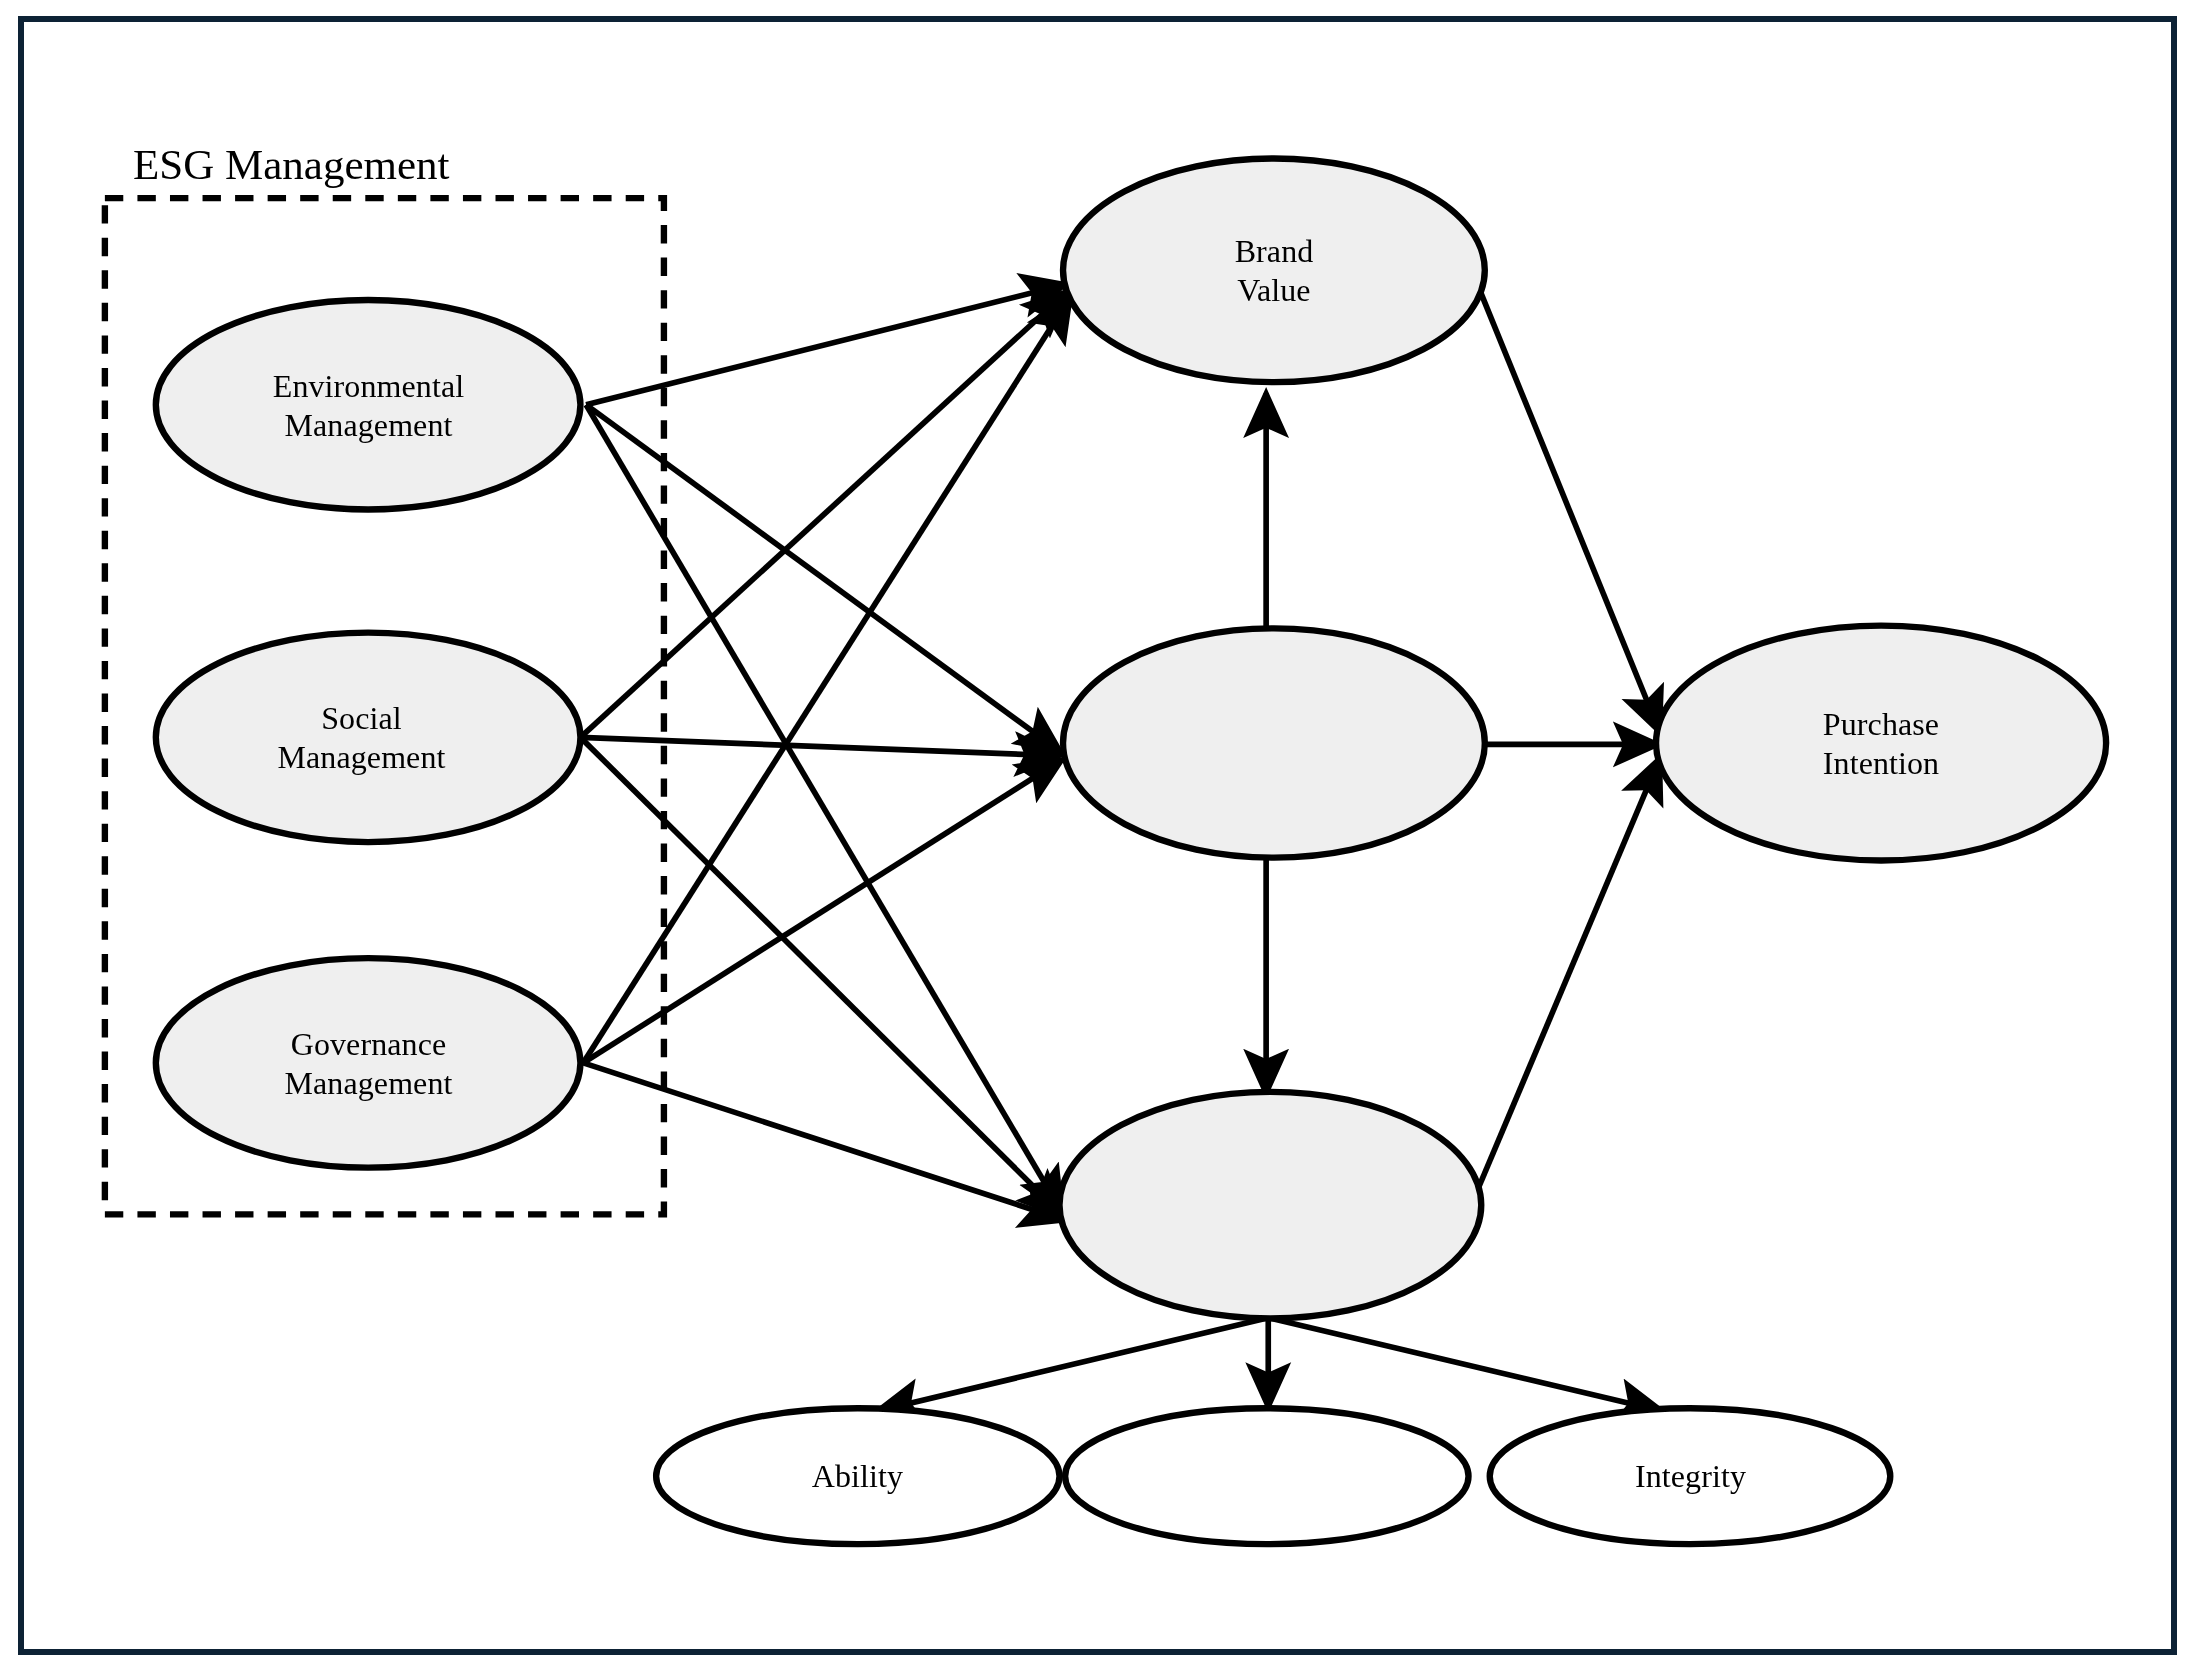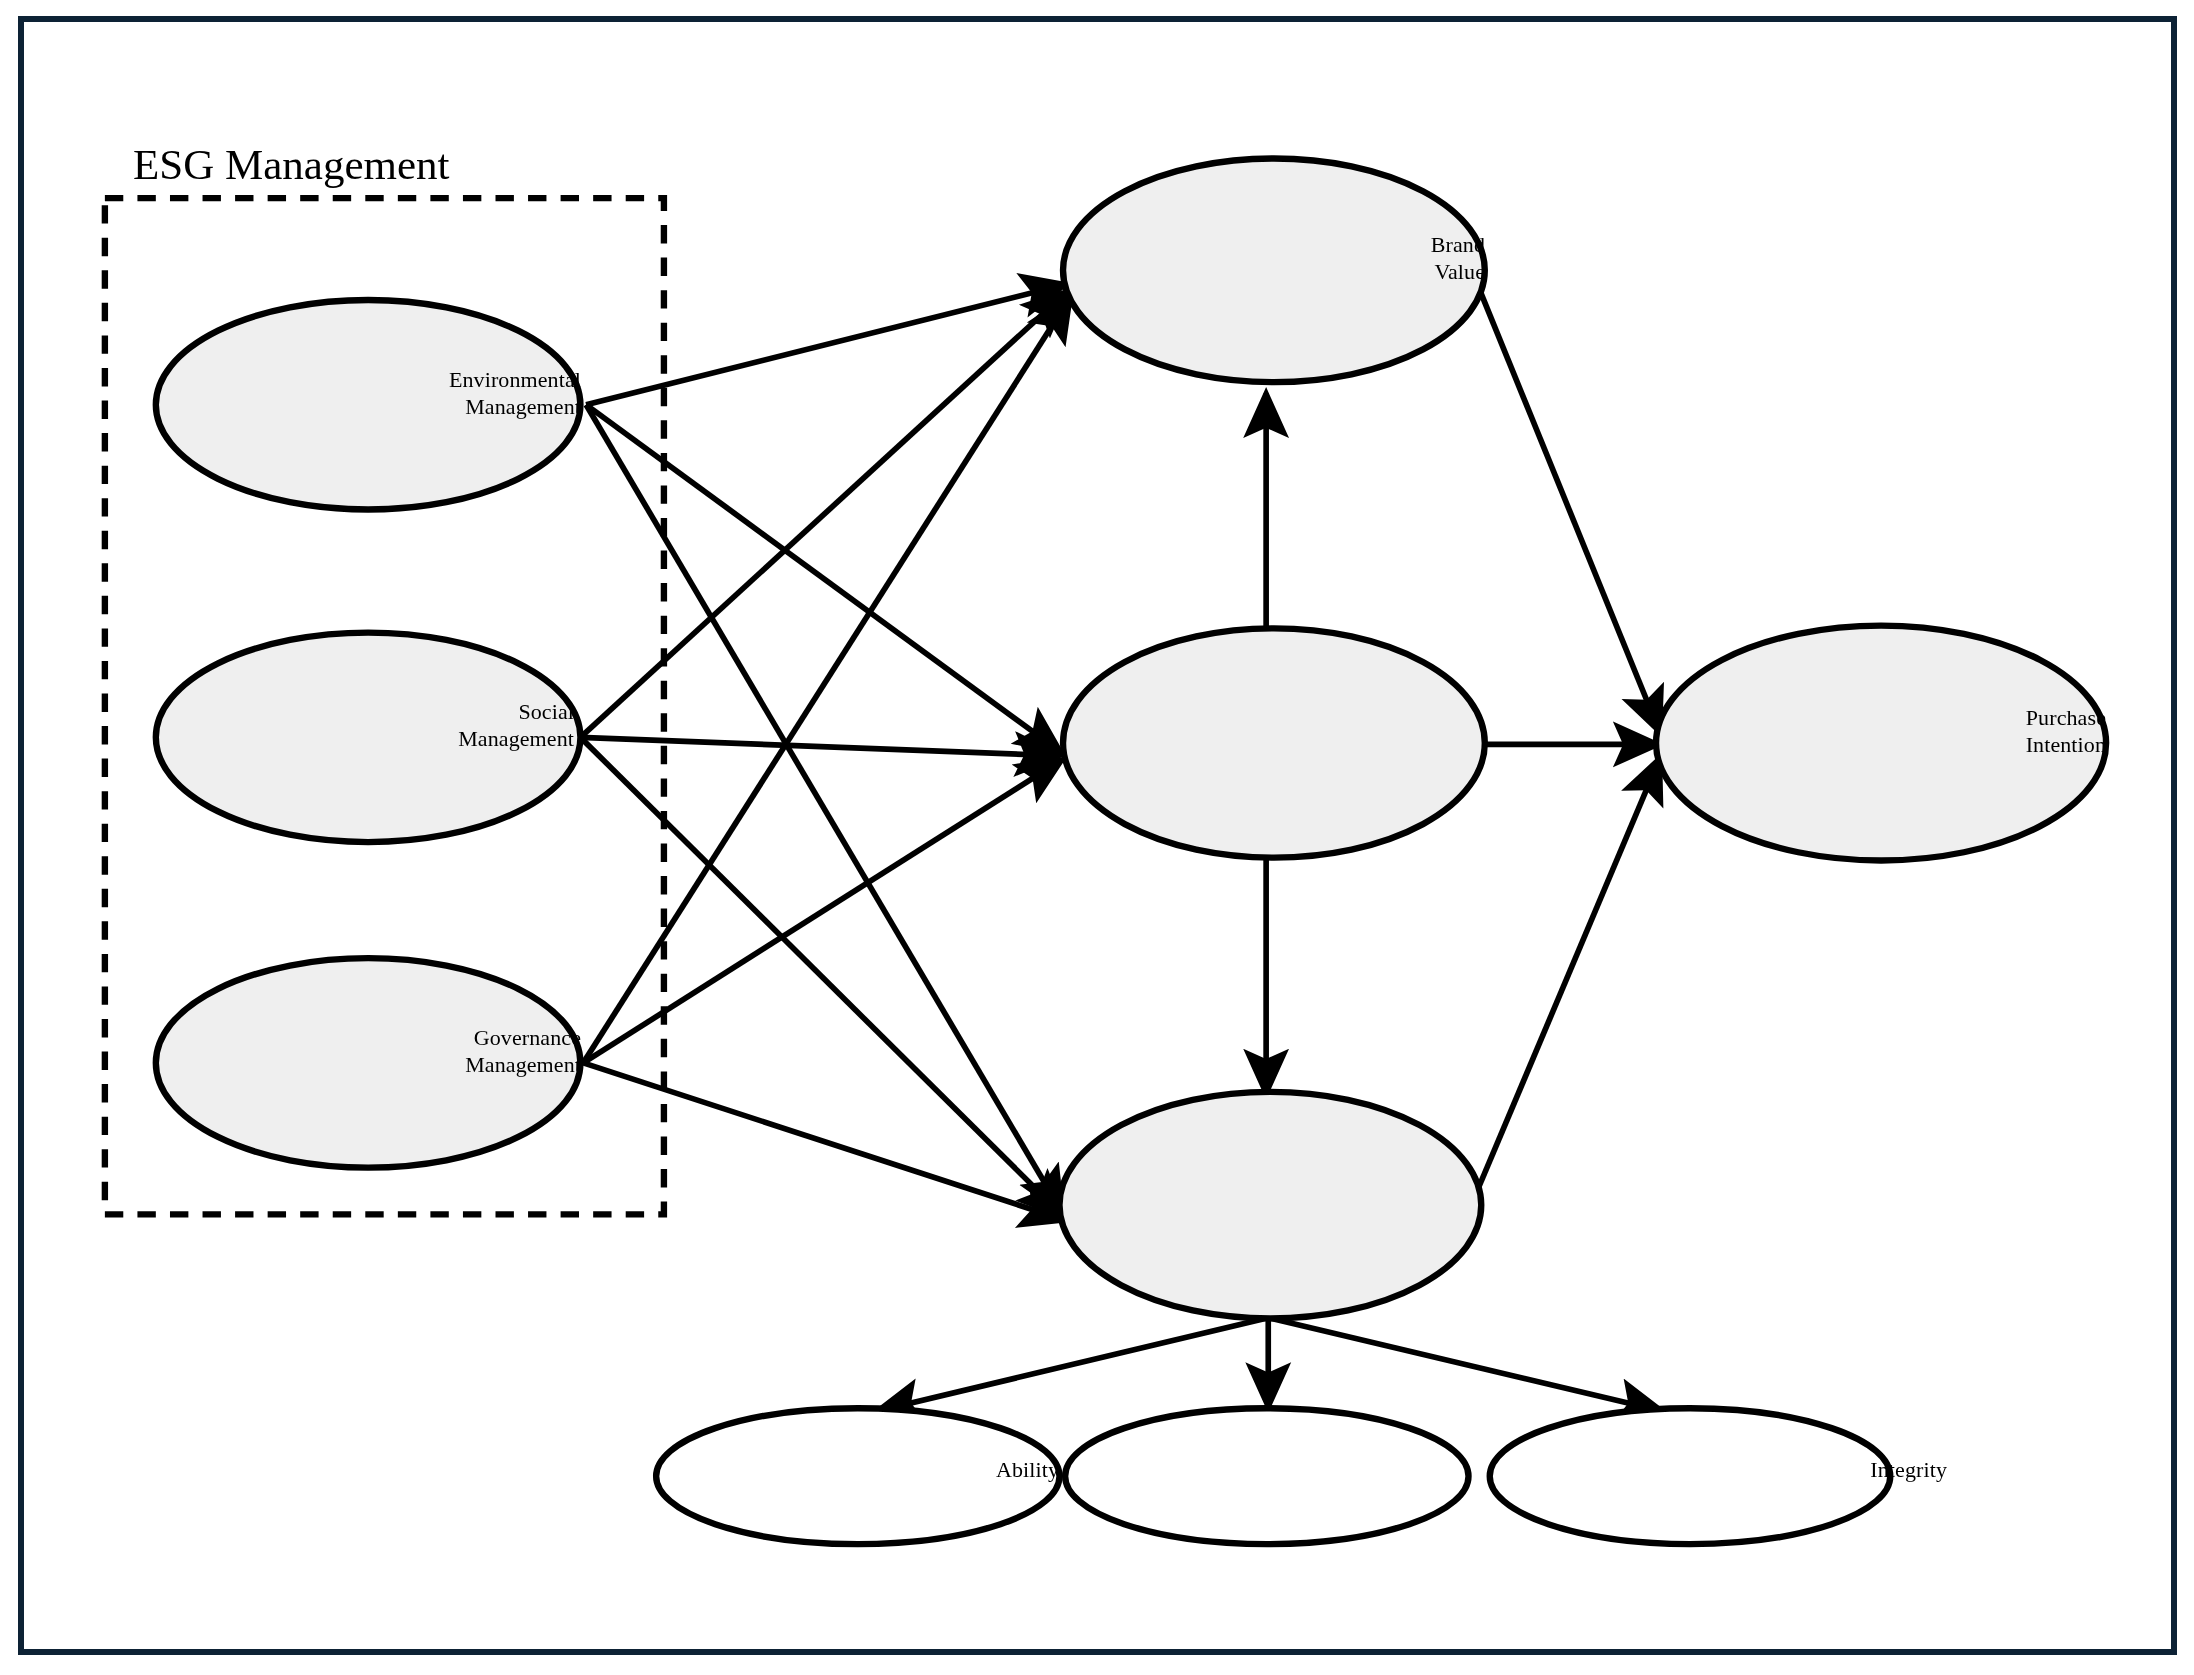--- a/index.html
+++ b/index.html
@@ -29,24 +29,24 @@
   }
   #diagram-svg {
     position: absolute;
     left: 0;
     top: 0;
     width: 2194px;
     height: 1675px;
   }
   .node-label {
     position: absolute;
-    text-align: right;
+    text-align: center;
     color: #000000;
     font-family: "Liberation Serif", "DejaVu Serif", serif;
-    font-size: 22px;
+    font-size: 32px;
     line-height: 1.22;
     white-space: pre-line;
     pointer-events: none;
     letter-spacing: 0.1px;
   }
   #esg-group-label {
     position: absolute;
     left: 133px;
     top: 140px;
     font-family: "Liberation Serif", "DejaVu Serif", serif;
@@ -132,16 +132,16 @@
 Value</div>
 
 
 
   <div class="node-label" style="left:1656px; top:705px; width:450px;">Purchase
 Intention</div>
 
   <div class="node-label" style="left:656px; top:1457px; width:403px;">Ability</div>
 
 
-  <div class="node-label" style="left:1546px; top:1457px; width:401px;font-family:Liberation Serif, serif;">Integrity</div>
+  <div class="node-label" style="left:1490px; top:1457px; width:401px;font-family:Liberation Serif, serif;">Integrity</div>
 
 </div>
 
 
 </body></html>

